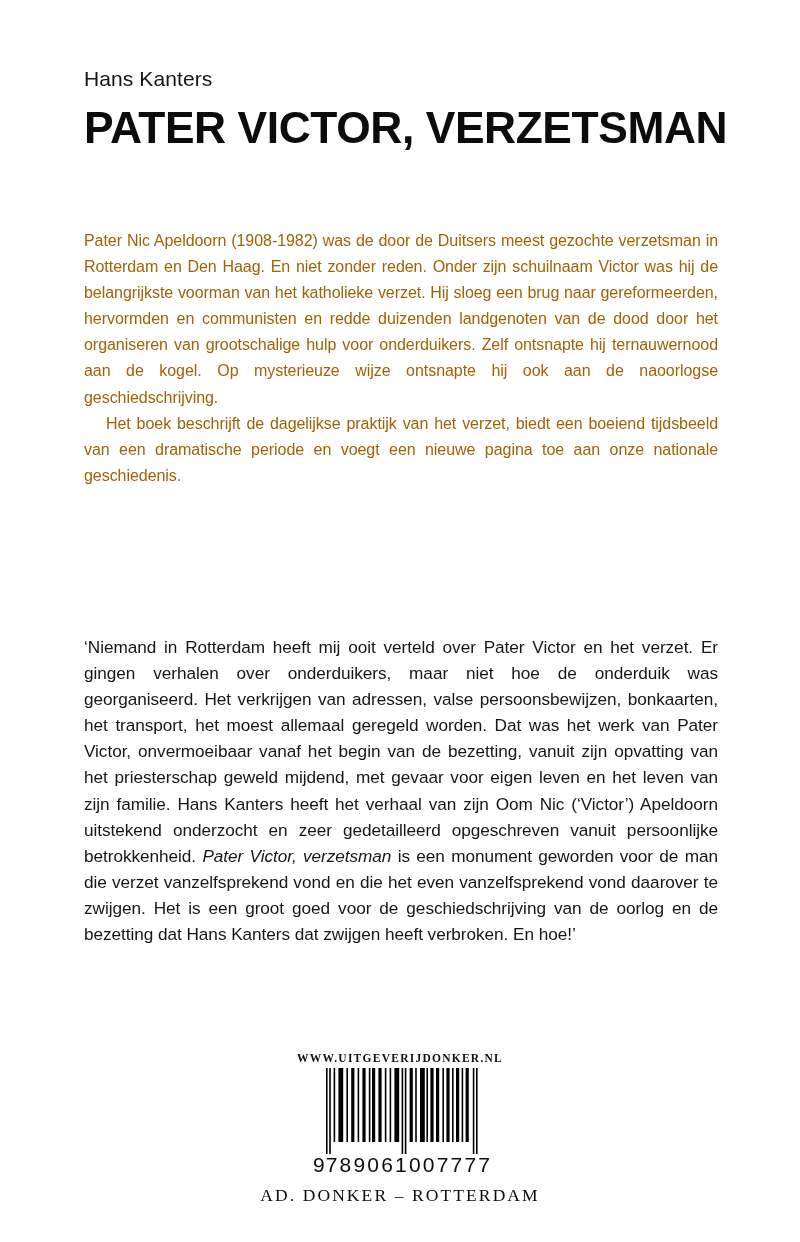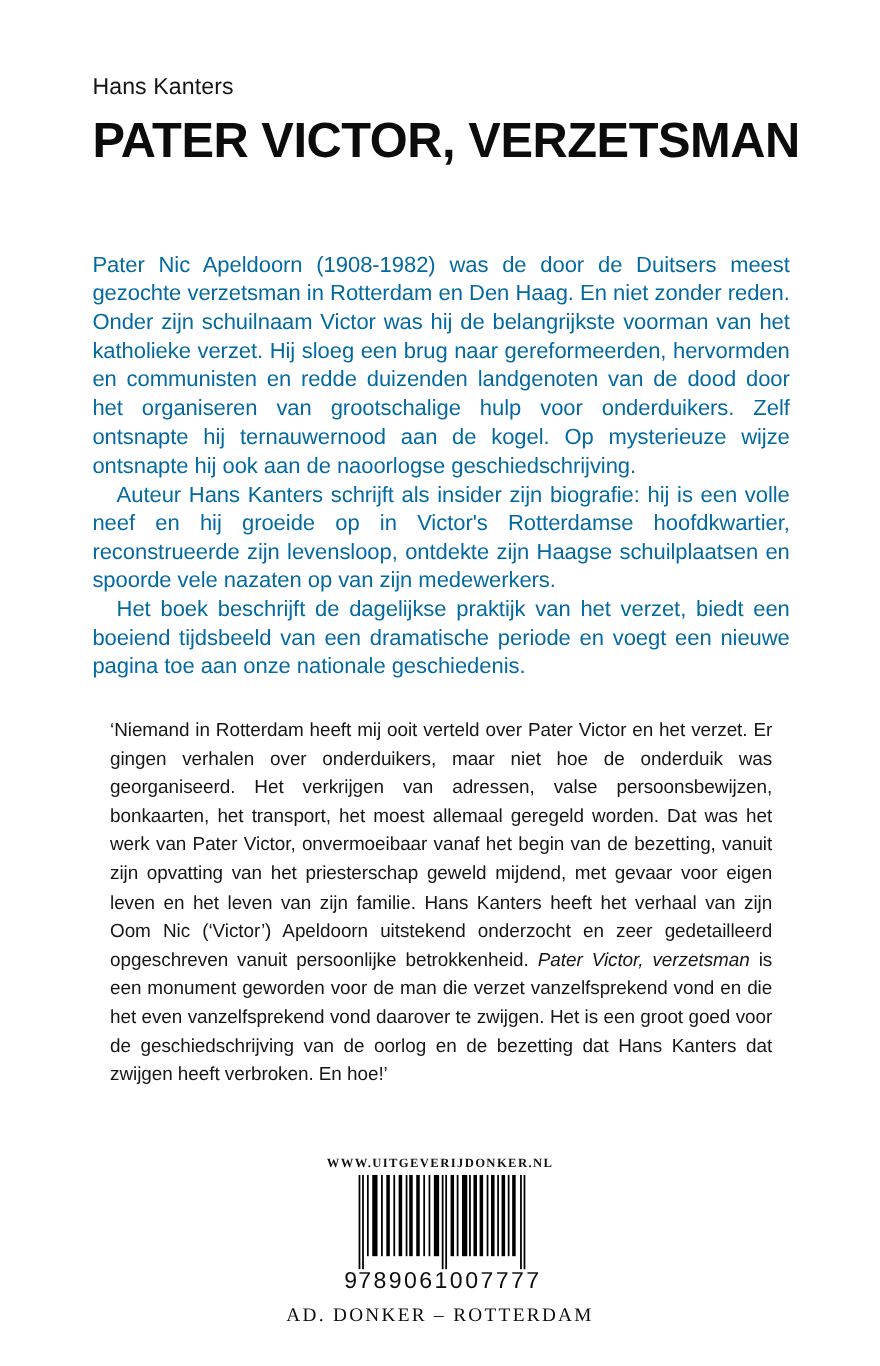--- a/index.html
+++ b/index.html
@@ -43,25 +43,25 @@
     transform-origin: left top;
     white-space: nowrap;
   }
 
   
   .blurb {
     position: absolute;
     left: 84px;
     top: 228px;
     width: 634px;
-    font-size: 20px;
+    font-size: 16px;
     line-height: 26.1px;
     text-align: justify;
     text-justify: inter-word;
-    color: #0369a1;
+    color: #a16207;
     letter-spacing: -0.05px;
   }
   .blurb p {
     margin: 0;
   }
   .blurb p.indent {
     text-indent: 22px;
   }
 
   
@@ -77,21 +77,21 @@
   }
   .quote-heading {
     color: #c0282e;
     font-weight: 700;
     font-size: 17.2px;
     line-height: 26.1px;
     margin: 0 0 0 0;
     letter-spacing: -0.05px;
   }
   .quote-body {
-    margin: 16px;
+    margin: 0;
     text-align: justify;
     text-justify: inter-word;
   }
   .quote-body em {
     font-style: italic;
   }
 
   
   .barcode-area {
     position: absolute;
@@ -156,21 +156,20 @@
 <body>
 
 <div class="page">
 
   <div class="author-line">Hans Kanters</div>
 
   <div class="book-title">PATER VICTOR, VERZETSMAN</div>
 
   <div class="blurb">
     <p>Pater Nic Apeldoorn (1908-1982) was de door de Duitsers meest gezochte verzetsman in Rotterdam en Den Haag. En niet zonder reden. Onder zijn schuilnaam Victor was hij de belangrijkste voorman van het katholieke verzet. Hij sloeg een brug naar gereformeerden, hervormden en communisten en redde duizenden landgenoten van de dood door het organiseren van grootschalige hulp voor onderduikers. Zelf ontsnapte hij ternauwernood aan de kogel. Op mysterieuze wijze ontsnapte hij ook aan de naoorlogse geschiedschrijving.</p>
-    <p class="indent">Auteur Hans Kanters schrijft als insider zijn biografie: hij is een volle neef en hij groeide op in Victor's Rotterdamse hoofdkwartier, reconstrueerde zijn levensloop, ontdekte zijn Haagse schuilplaatsen en spoorde vele nazaten op van zijn medewerkers.</p>
     <p class="indent">Het boek beschrijft de dagelijkse praktijk van het verzet, biedt een boeiend tijdsbeeld van een dramatische periode en voegt een nieuwe pagina toe aan onze nationale geschiedenis.</p>
   </div>
 
   <div class="quote-block">
     <p class="quote-body"><span>‘Niemand in Rotterdam heeft mij ooit verteld over Pater Victor en het verzet. Er gingen verhalen over onderduikers, maar niet hoe de onderduik was georganiseerd. Het verkrijgen van adressen, valse persoonsbewijzen, bonkaarten, het transport, het moest allemaal geregeld worden. Dat was het werk van Pater Victor, onvermoeibaar vanaf het begin van de bezetting, vanuit zijn opvatting van het priesterschap geweld mijdend, met gevaar voor eigen leven en het leven van zijn familie. Hans Kanters heeft het verhaal van zijn Oom Nic (‘Victor’) Apeldoorn uitstekend onderzocht en zeer gedetailleerd opgeschreven vanuit persoonlijke betrokkenheid. </span><em>Pater Victor, verzetsman</em><span> is een monument geworden voor de man die verzet vanzelfsprekend vond en die het even vanzelfsprekend vond daarover te zwijgen. Het is een groot goed voor de geschiedschrijving van de oorlog en de bezetting dat Hans Kanters dat zwijgen heeft verbroken. En hoe!’</span></p>
   </div>
 
   <div class="barcode-area">
     <div class="barcode-url">WWW.UITGEVERIJDONKER.NL</div>
 

